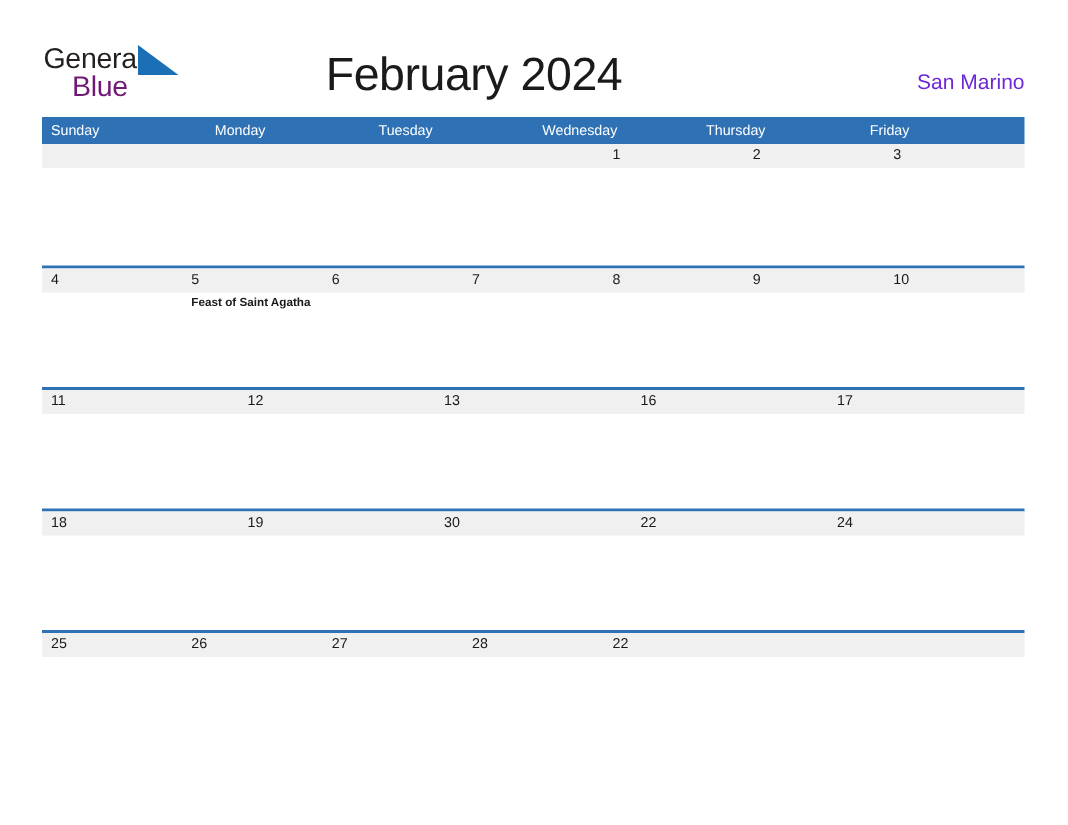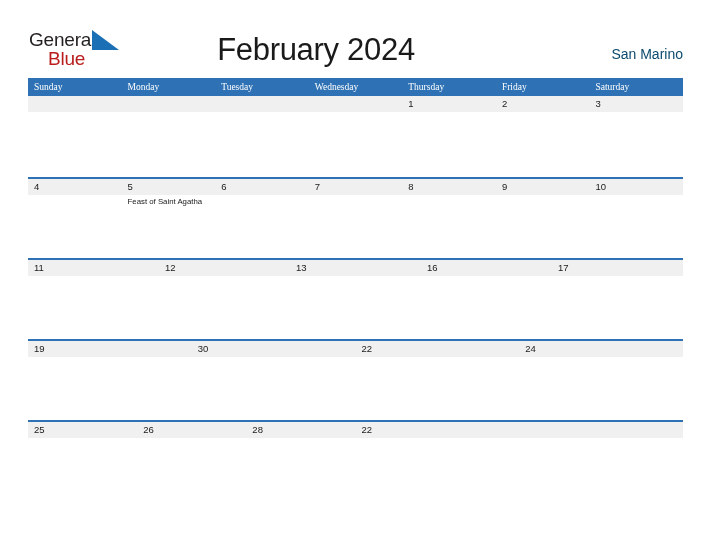--- a/index.html
+++ b/index.html
@@ -46,21 +46,21 @@
     color: #231f20;
     letter-spacing: -0.2px;
     white-space: nowrap;
   }
   .logo-blue {
     position: absolute;
     left: 19px;
     top: 19px;
     font-size: 19px;
     line-height: 21px;
-    color: #b91c1c;
+    color: #701a75;
     letter-spacing: -0.2px;
     white-space: nowrap;
   }
   .logo-flag {
     position: absolute;
     left: 63px;
     top: 1px;
     width: 28px;
     height: 21px;
   }
@@ -77,38 +77,37 @@
     font-weight: normal;
     letter-spacing: -0.3px;
   }
 
   .region-label {
     position: absolute;
     right: 29px;
     top: 45px;
     font-size: 14px;
     line-height: 18px;
-    color: #0c4a6e;
+    color: #6d28d9;
     white-space: nowrap;
   }
 
   
   .calendar {
     position: absolute;
     left: 28px;
     top: 78px;
     width: 655px;
   }
 
   .dow-row {
     display: flex;
     width: 655px;
     height: 18px;
     background: #2e72b5;
-    font-family: Liberation Serif, serif;
   }
   .dow-cell {
     flex: 1 1 0;
     height: 18px;
     box-sizing: border-box;
     padding-left: 6px;
     display: flex;
     align-items: center;
     font-size: 9.5px;
     line-height: 11px;
@@ -151,20 +150,21 @@
     position: absolute;
     left: 6px;
     top: 18px;
     right: 4px;
     font-size: 7.8px;
     line-height: 10px;
     color: #1a1a1a;
   }
   .event-item {
     margin-bottom: 15px;
+    font-weight: bold;
   }
   .band-strip {
     position: absolute;
     left: 0;
     top: 0;
     width: 655px;
     height: 16px;
     background: #f0f0f0;
   }
 </style>
@@ -193,21 +193,20 @@
 
   <div class="calendar">
 
     <div class="dow-row">
       <div class="dow-cell">Sunday</div>
       <div class="dow-cell">Monday</div>
       <div class="dow-cell">Tuesday</div>
       <div class="dow-cell">Wednesday</div>
       <div class="dow-cell">Thursday</div>
       <div class="dow-cell">Friday</div>
-      <div class="dow-cell">Saturday</div>
     </div>
 
     <div id="weeks-container">
         <div class="week-row first">
           <div class="band-strip"></div>
           <div class="week-cells">
             <div class="day-cell">
               <span class="day-num"></span>
             </div>
             <div class="day-cell">
@@ -276,20 +275,23 @@
             </div>
             <div class="day-cell">
               <span class="day-num">17</span>
             </div>
           </div>
         </div>
         <div class="week-row">
           <div class="band-strip"></div>
           <div class="week-cells">
             <div class="day-cell">
+              <span class="day-num">18</span>
+            </div>
+            <div class="day-cell">
               <span class="day-num">19</span>
             </div>
             <div class="day-cell">
               <span class="day-num">30</span>
             </div>
             <div class="day-cell">
               <span class="day-num">22</span>
             </div>
             <div class="day-cell">
               <span class="day-num">24</span>
@@ -299,20 +301,23 @@
         <div class="week-row">
           <div class="band-strip"></div>
           <div class="week-cells">
             <div class="day-cell">
               <span class="day-num">25</span>
             </div>
             <div class="day-cell">
               <span class="day-num">26</span>
             </div>
             <div class="day-cell">
+              <span class="day-num">27</span>
+            </div>
+            <div class="day-cell">
               <span class="day-num">28</span>
             </div>
             <div class="day-cell">
               <span class="day-num">22</span>
             </div>
             <div class="day-cell">
               <span class="day-num"></span>
             </div>
             <div class="day-cell">
               <span class="day-num"></span>

